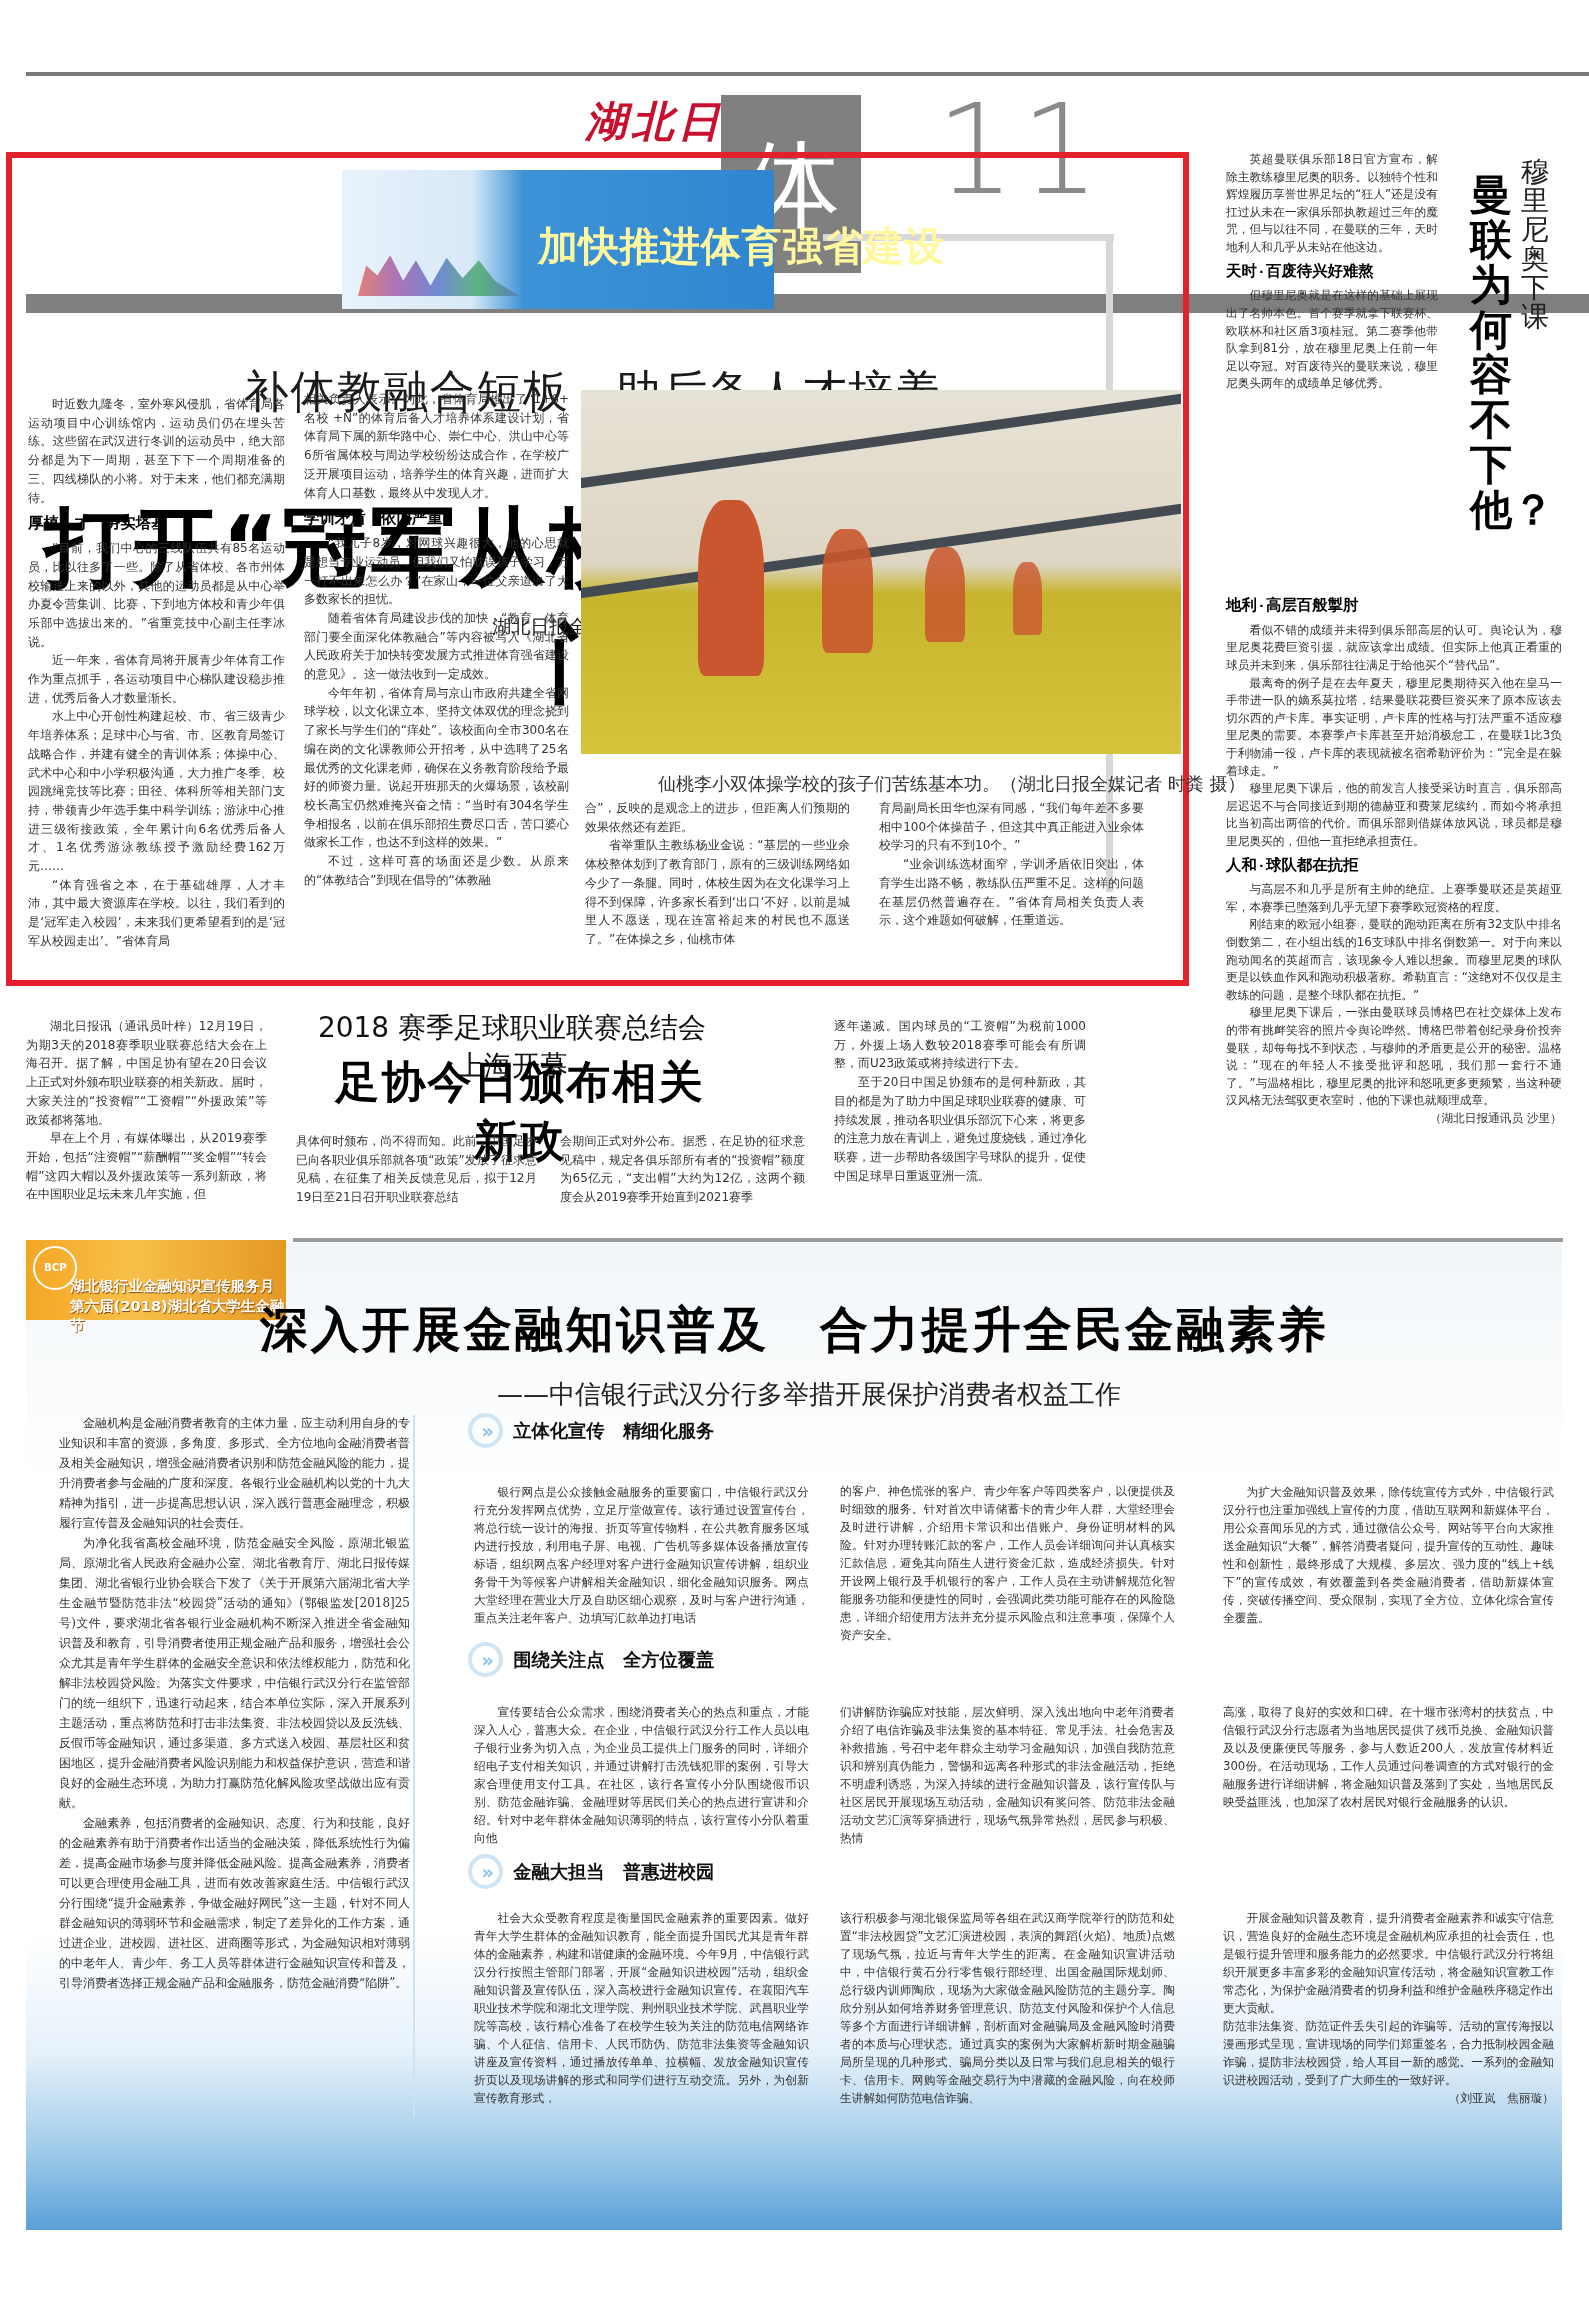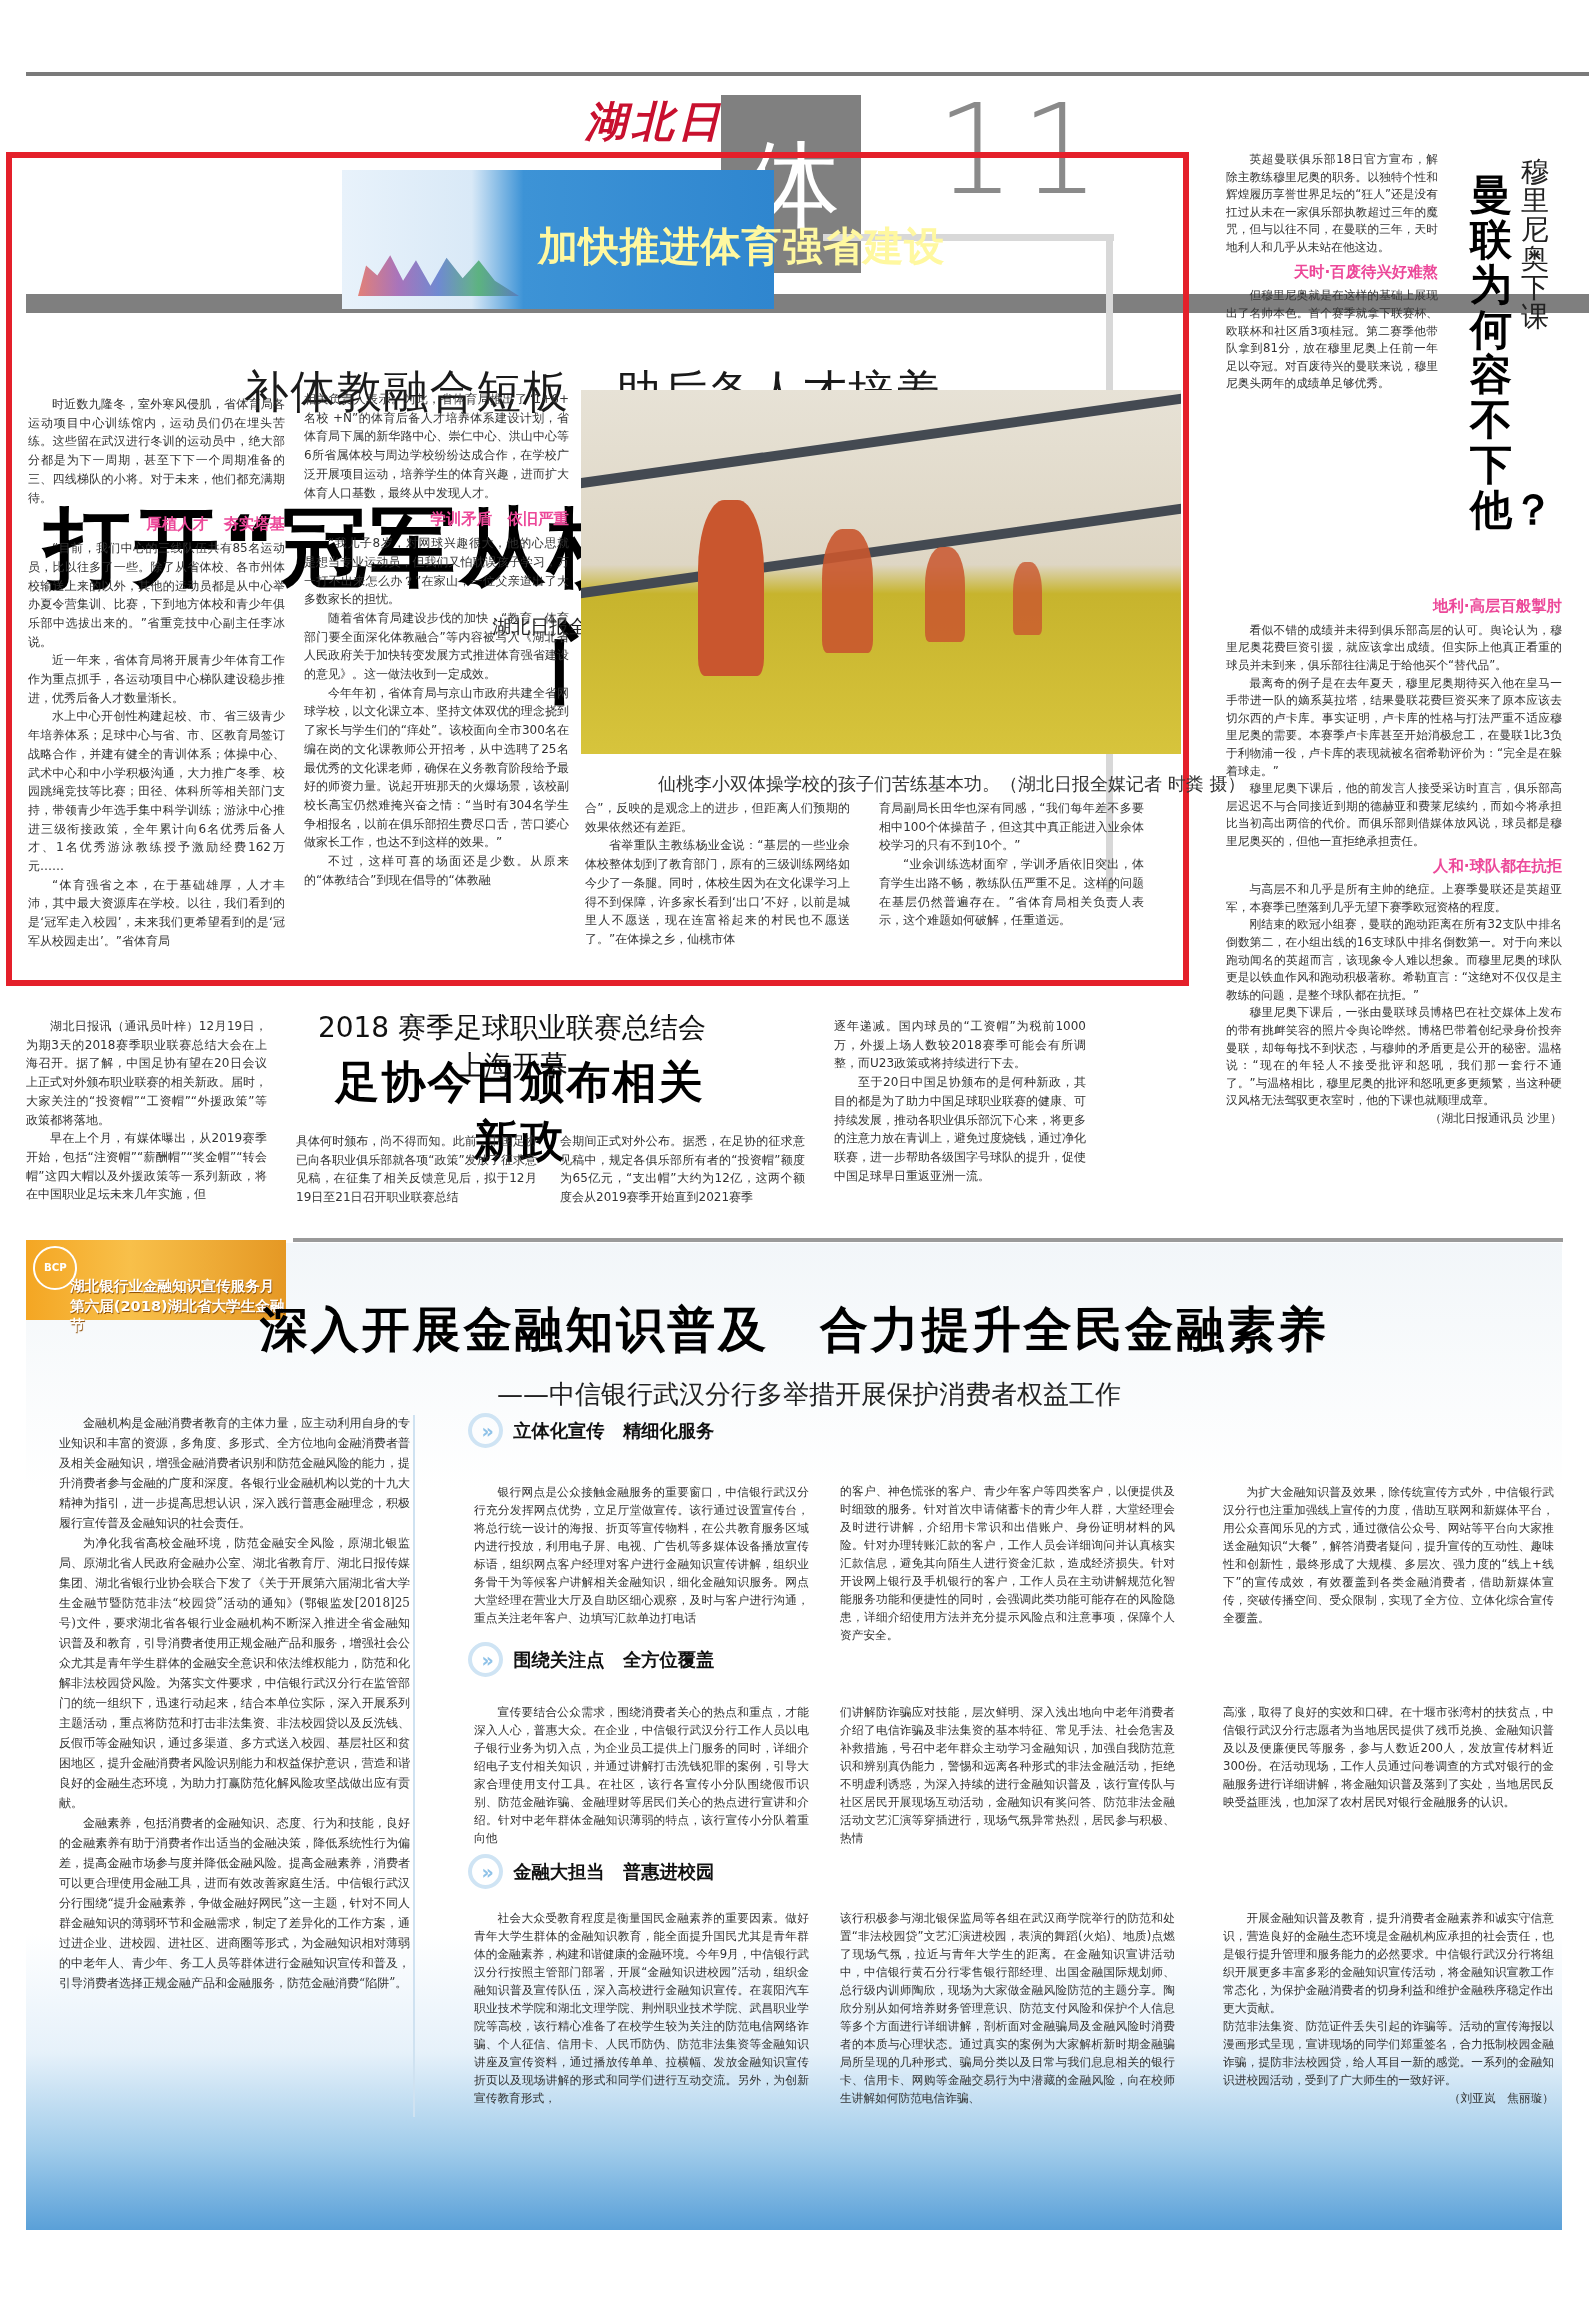--- a/index.html
+++ b/index.html
@@ -25,21 +25,21 @@
   .banner-figs { left: 358px; top: 245px; width: 161px; height: 51px; background: linear-gradient(90deg,#e05040,#9040a0,#4060c0,#30a050,#6070b0); opacity: .7; clip-path: polygon(0 100%,5% 40%,12% 60%,20% 20%,28% 70%,36% 30%,45% 80%,55% 25%,65% 65%,75% 30%,85% 70%,100% 100%); }
   .banner-text { left: 538px; top: 219px; font-size: 40px; font-weight: bold; color: #fff8a0; letter-spacing: 0.7px; }
 
   .deck { left: 0; top: 362px; width: 1185px; text-align: center; font-size: 45px; color: #1a1a1a; font-weight: 300; letter-spacing: 1.5px; }
   .headline { left: 0; top: 490px; width: 1185px; text-align: center; font-size: 86px; font-weight: bold; color: #000; letter-spacing: 2.9px; }
   .byline { left: 0; top: 614px; width: 1185px; text-align: center; font-size: 19px; color: #222; }
   .byline { padding-left: 14.6px; }
 
   .col { font-size: 12px; line-height: 18.7px; color: #333; text-align: justify; }
   .col p { text-indent: 2em; }
-  .col h4 { text-align: right; font-size: 15.4px; font-weight: bold; color: #ec4899; margin: 7.3px 0 5.9px; }
+  .col h4 { text-align: left; font-size: 15.4px; font-weight: bold; color: #000000; margin: 7.3px 0 5.9px; font-family: Liberation Mono, monospace; }
 
   .photo { left: 581px; top: 390px; width: 600px; height: 364px; background:
       linear-gradient(180deg, #e7e2d6 0%, #ded6c4 48%, #c7b42d 56%, #d7c43c 100%); overflow: hidden; }
   .photo .bar { position: absolute; height: 10.2px; background: #444a52; border-radius: 5.1px; transform: rotate(-8deg); }
   .photo .kid { position: absolute; background: #c9562e; border-radius: 40% 40% 10% 10%; }
   .caption { left: 658px; top: 772px; font-size: 18px; color: #333; }
 
   
   .fb-deck { left: 307px; top: 1009px; width: 410px; font-size: 28px; color: #111; text-align: center; }
   .fb-head { left: 315px; top: 1053px; width: 410px; font-size: 44px; font-weight: bold; color: #000; text-align: center; letter-spacing: 2.2px; }

